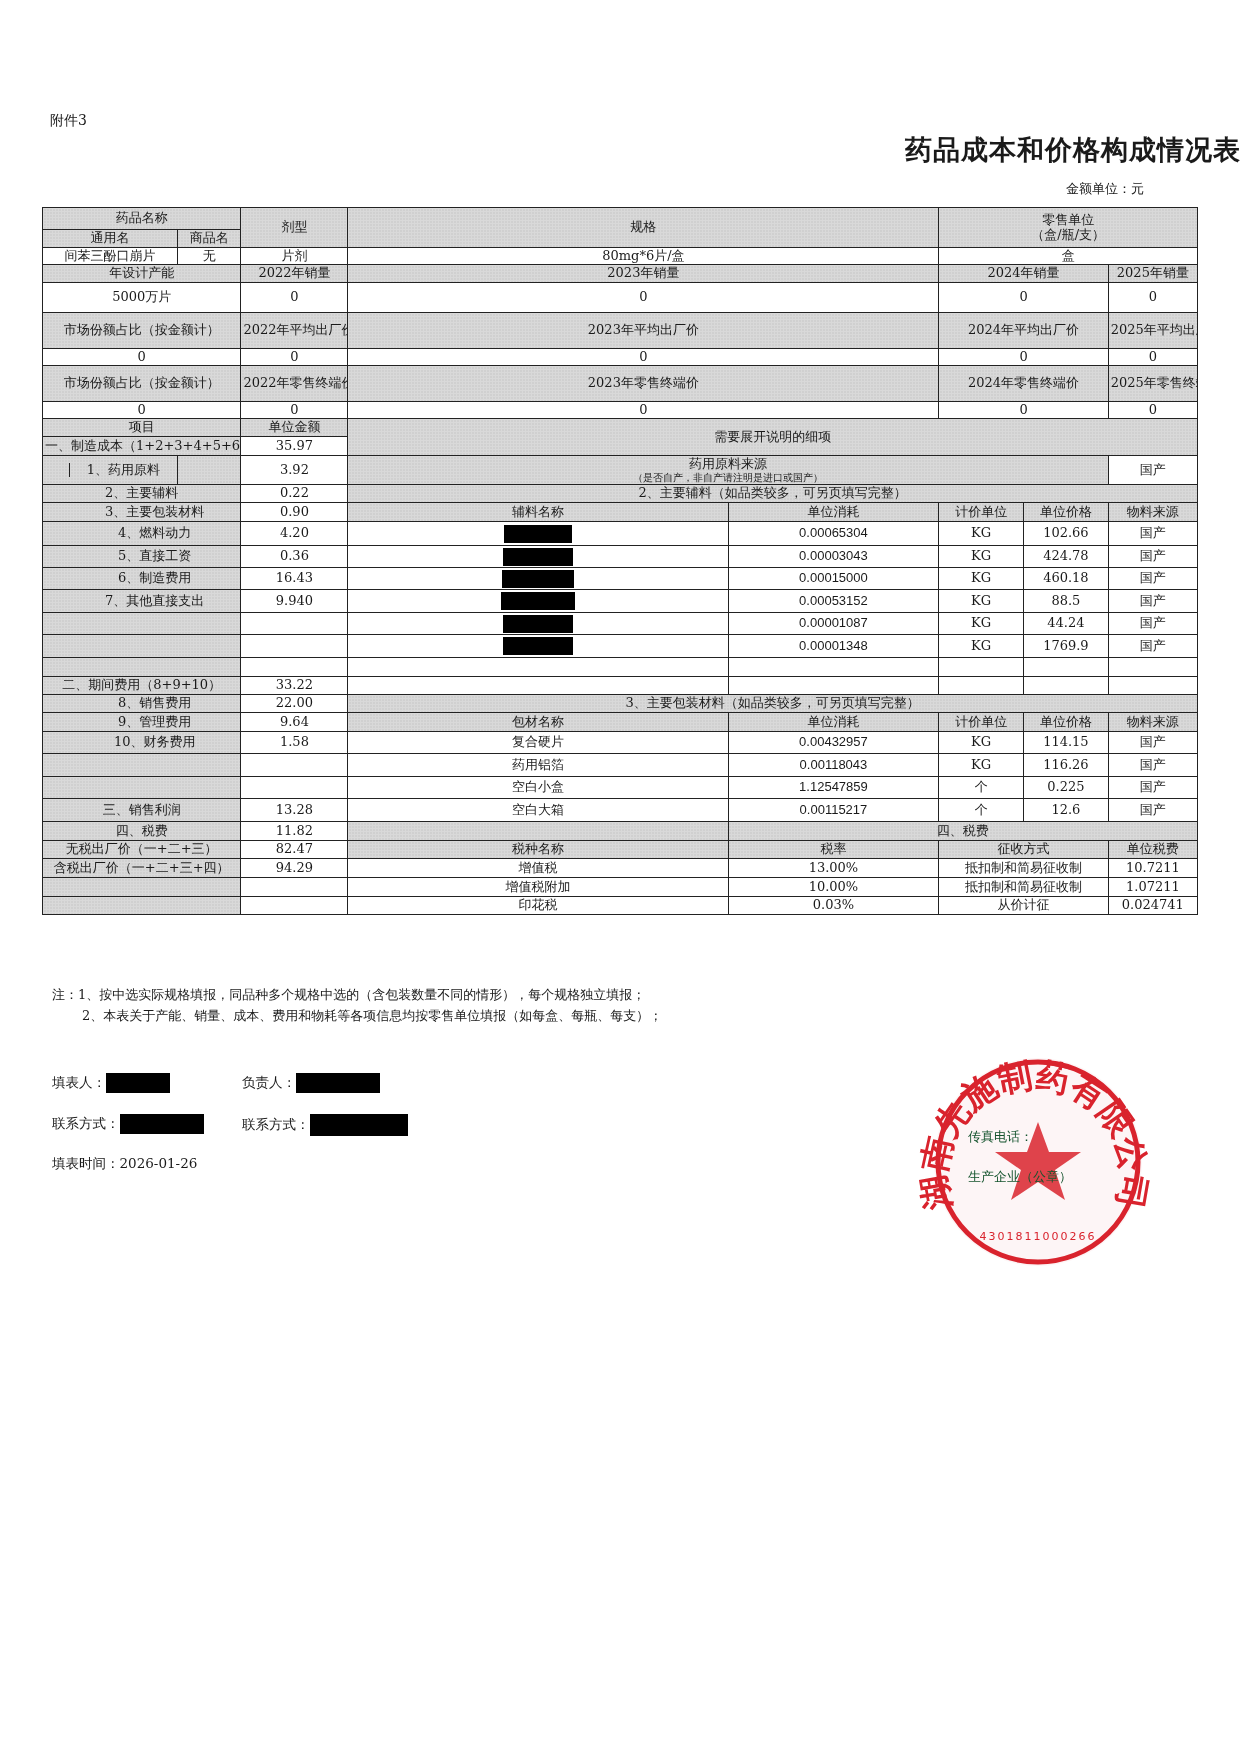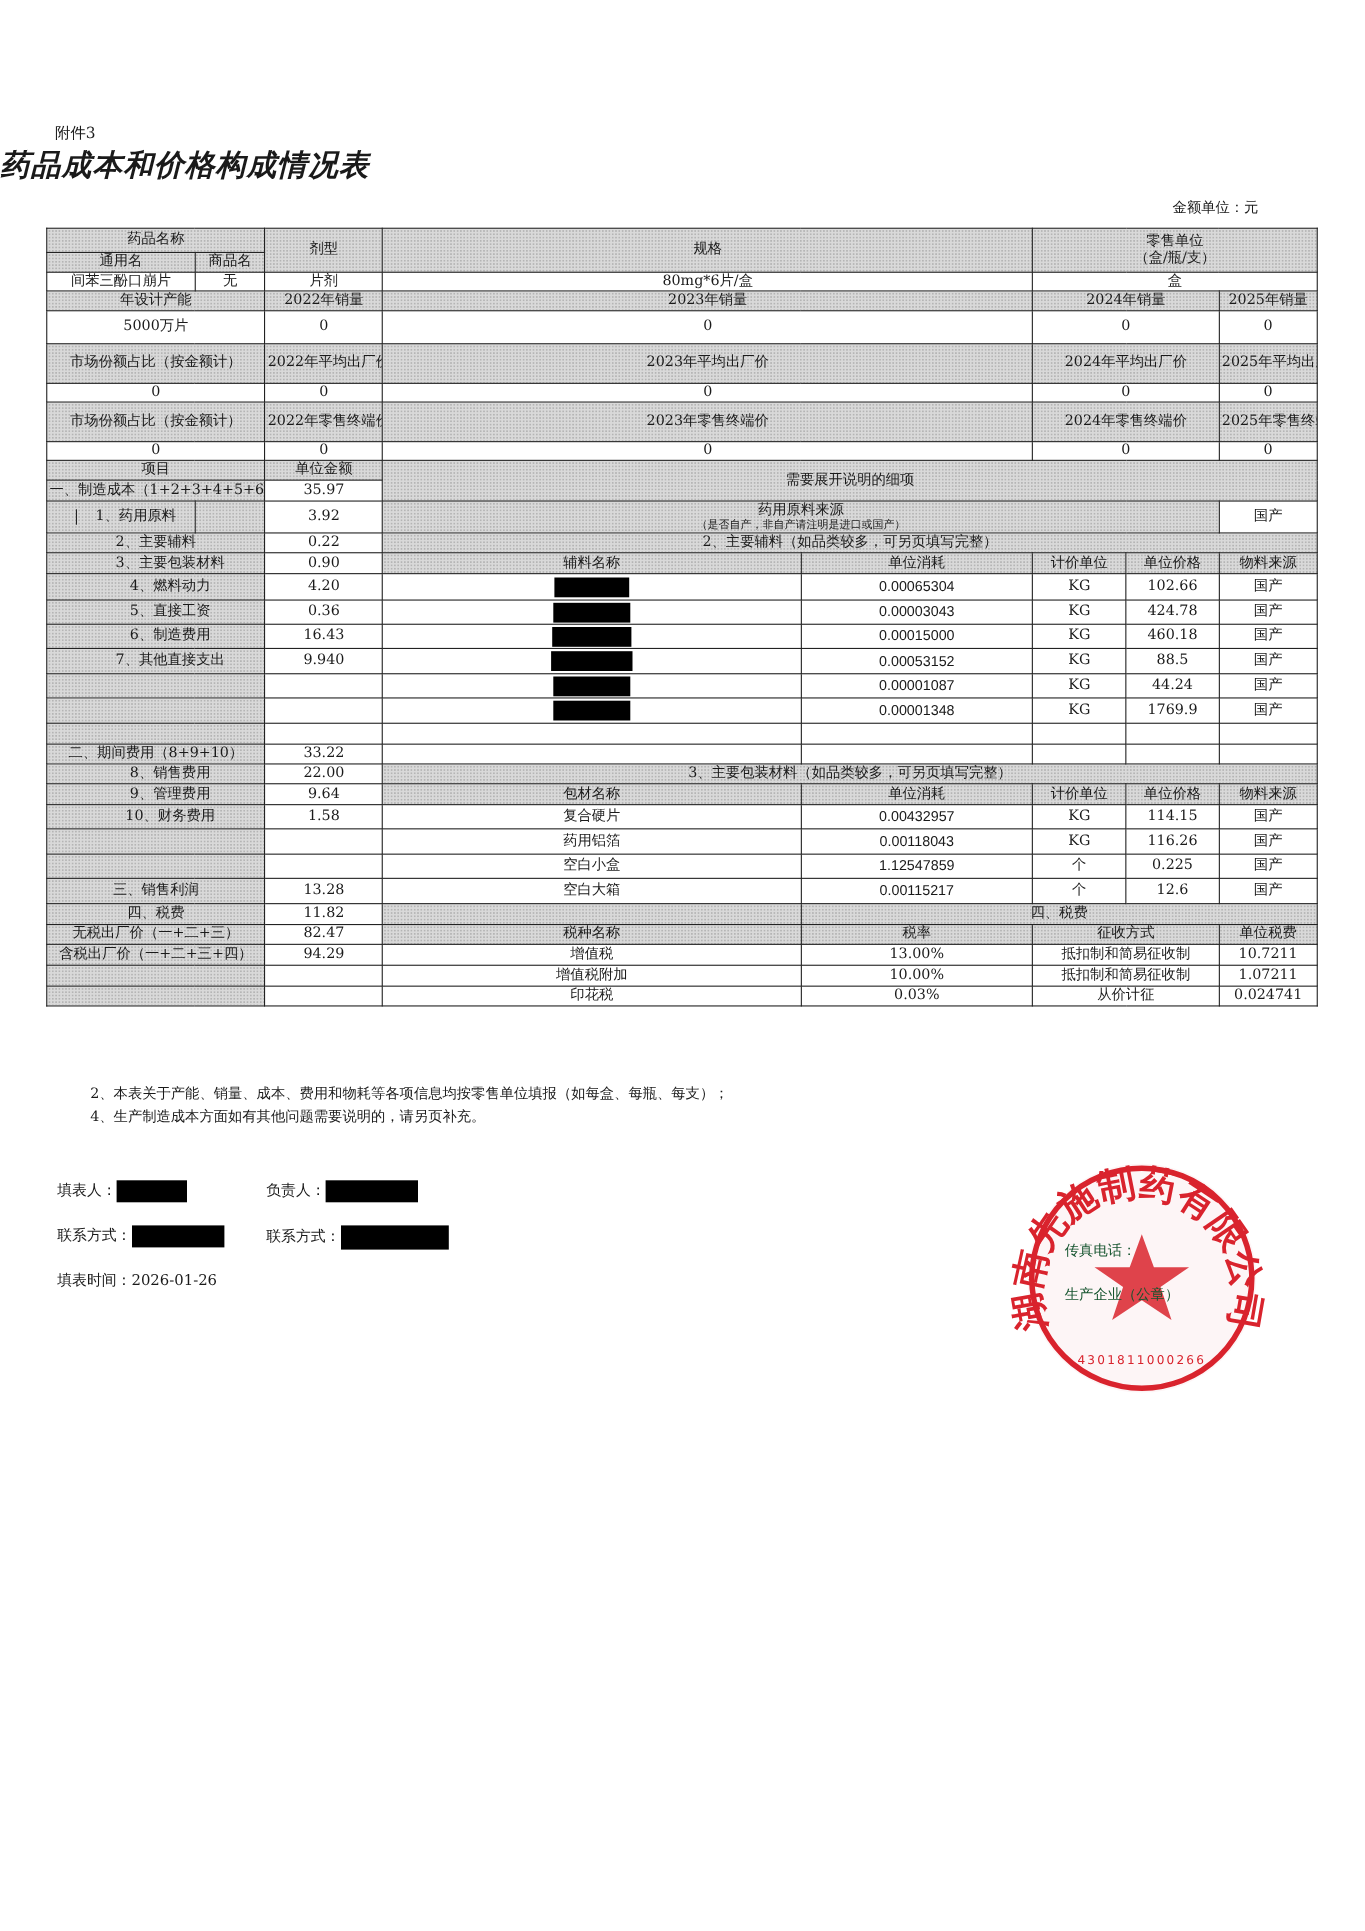--- a/index.html
+++ b/index.html
@@ -1,20 +1,20 @@
 <!DOCTYPE html>
 <html><head>
 <meta charset="utf-8">
 <style>
   html, body { margin:0; padding:0; background:#ffffff; }
   body { width:1241px; height:1755px; position:relative; overflow:hidden;
          font-family:"DejaVu Serif", "Liberation Serif", serif; color:#1a1a1a; }
   .abs { position:absolute; }
   .attach { left:50px; top:112px; font-size:14px; }
-  .title { left:0; width:1241px; top:132px; text-align:left; font-size:27px; font-weight:bold; letter-spacing:1px;font-style:italic; }
+  .title { left:0; width:1241px; top:132px; text-align:right; font-size:27px; font-weight:bold; letter-spacing:1px; }
   .unit { left:1066px; top:180px; font-size:13px; }
   table.sheet { position:absolute; left:42px; top:207px; border-collapse:collapse; table-layout:fixed; width:1156px; }
   table.sheet td { border:1px solid #222; font-size:13px; text-align:center; vertical-align:middle; padding:0 2px;
                    line-height:1.15; overflow:hidden; white-space:nowrap; }
   td.g { background-color:#d9d9d9;
          background-image: radial-gradient(#b5b5b5 0.6px, transparent 0.7px);
          background-size:3px 3px; }
   td.l { text-align:left; padding-left:10px; }
   td.wrap { white-space:normal; }
   td.mono { font-family:"Liberation Sans", sans-serif; font-size:14px; }
@@ -314,22 +314,22 @@
     <td></td>
     <td>印花税</td>
     <td>0.03%</td>
     <td colspan="2">从价计征</td>
     <td>0.024741</td>
   </tr>
 </tbody>
   </table>
 
 <div class="abs notes">
+  <div>注：1、按中选实际规格填报，同品种多个规格中选的（含包装数量不同的情形），每个规格独立填报；</div>
   <div class="indent">2、本表关于产能、销量、成本、费用和物耗等各项信息均按零售单位填报（如每盒、每瓶、每支）；</div>
-  <div class="indent">4、生产制造成本方面如有其他问题需要说明的，请另页补充。</div>
 </div>
 
 <div class="abs sign" style="left:52px;top:1073px">
   <span>填表人：</span><span class="redact" style="width:64px"></span>
 </div>
 <div class="abs sign" style="left:242px;top:1073px">
   <span>负责人：</span><span class="redact" style="width:84px"></span>
 </div>
 <div class="abs sign" style="left:52px;top:1114px">
   <span>联系方式：</span><span class="redact" style="width:84px"></span>

